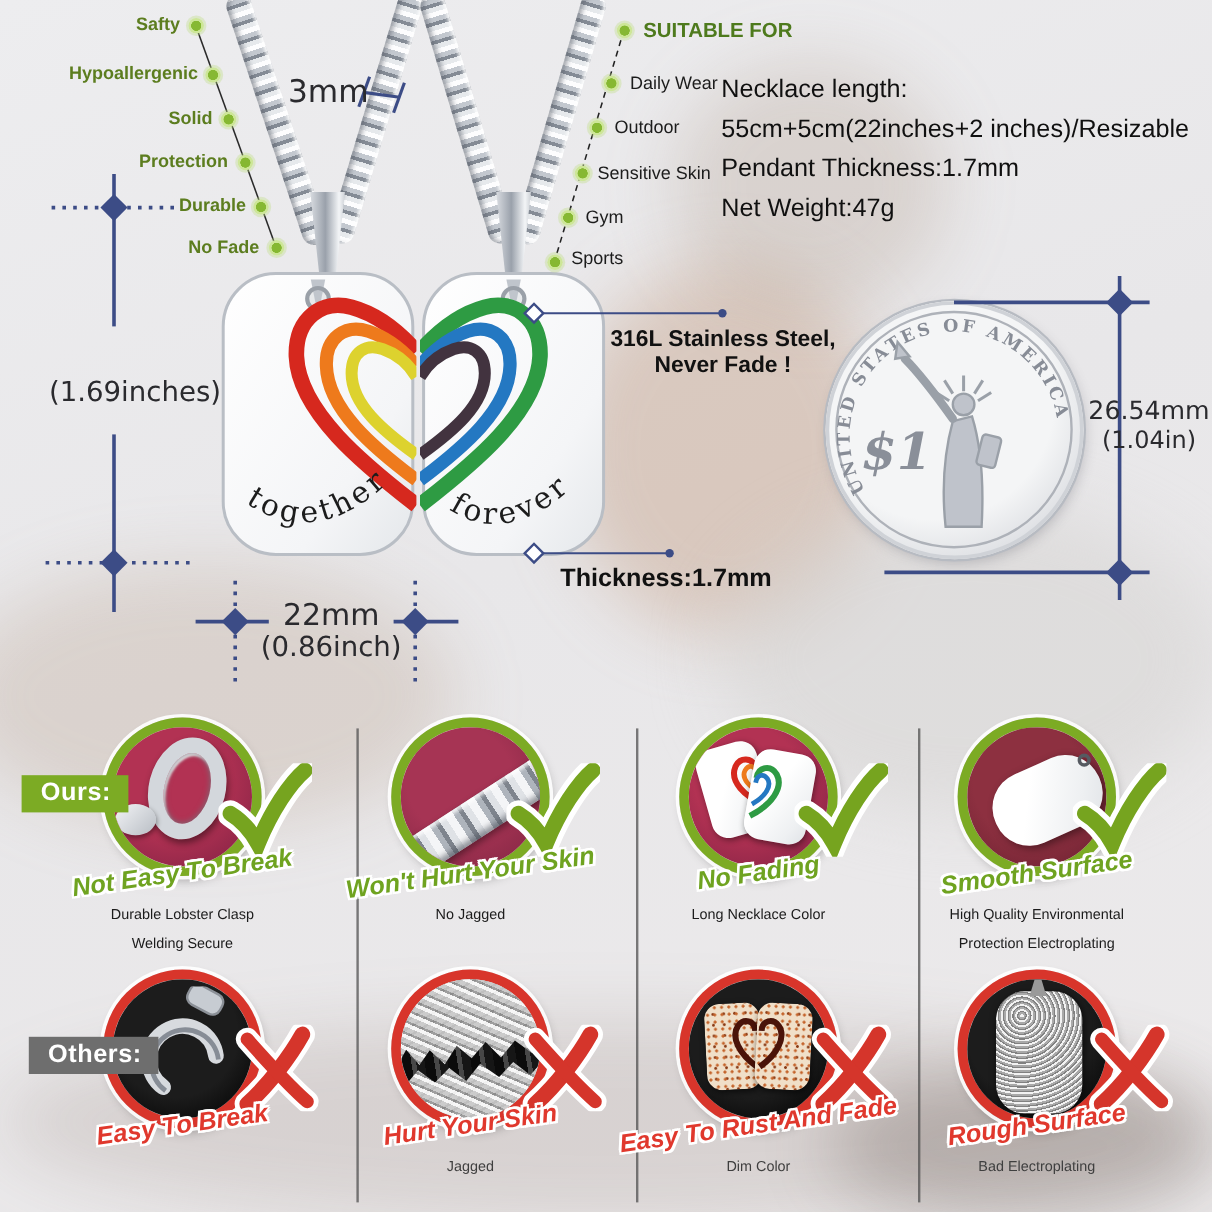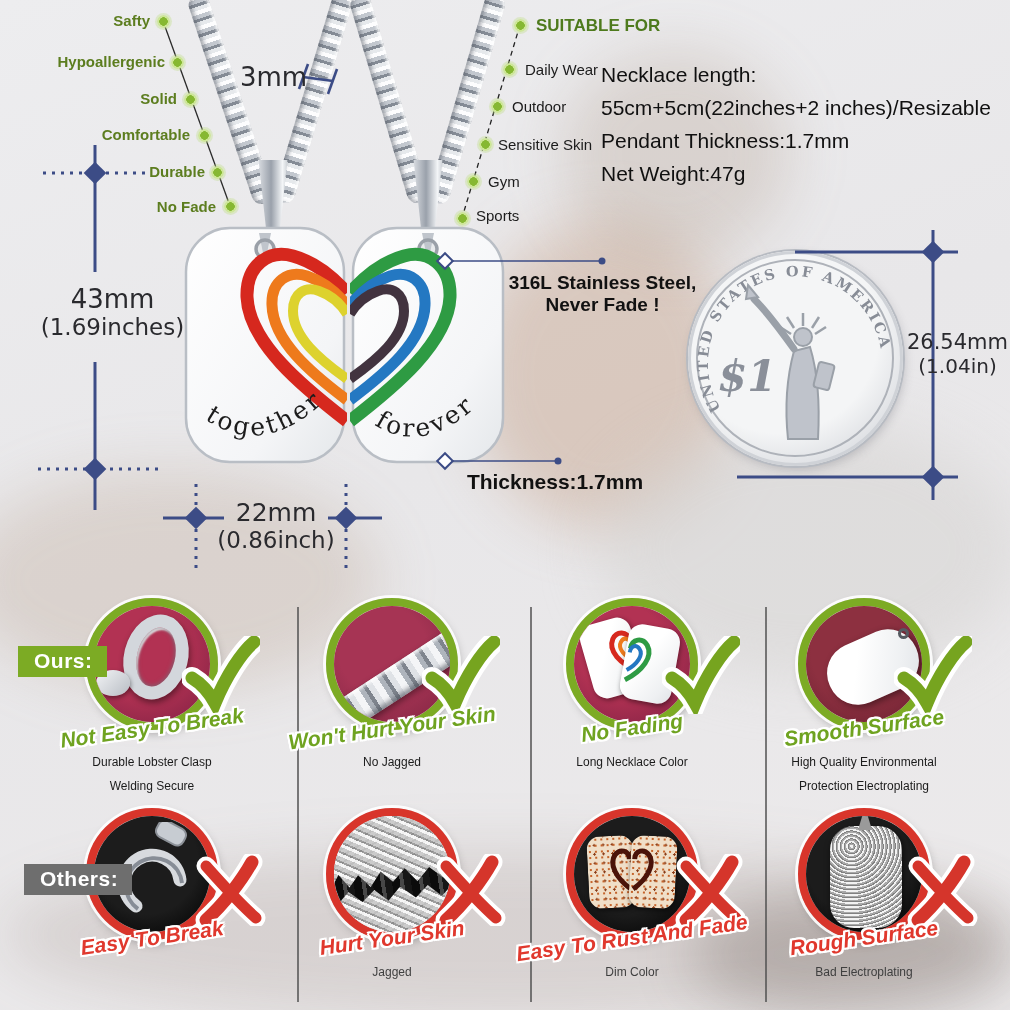--- a/index.html
+++ b/index.html
@@ -212,21 +212,21 @@
       <line x1="795" y1="252" x2="958" y2="252"></line>
       <line x1="737" y1="477" x2="958" y2="477"></line>
     </g>
     <rect x="-8" y="-8" width="16" height="16" transform="translate(933,252) rotate(45)" fill="#3c4c86"></rect>
     <rect x="-8" y="-8" width="16" height="16" transform="translate(933,477) rotate(45)" fill="#3c4c86"></rect>
   </svg>
 
   <div class="feat" style="right:860px;top:12px;">Safty</div>
   <div class="feat" style="right:845px;top:53px;">Hypoallergenic</div>
   <div class="feat" style="right:833px;top:90px;">Solid</div>
-  <div class="feat" style="right:820px;top:126px;">Comfortable</div>
+  <div class="feat" style="right:820px;top:126px;">Protection</div>
   <div class="feat" style="right:805px;top:163px;">Durable</div>
   <div class="feat" style="right:794px;top:198px;">No Fade</div>
   <div class="dot" style="left:157px;top:15px;"></div>
   <div class="dot" style="left:171px;top:56px;"></div>
   <div class="dot" style="left:184px;top:93px;"></div>
   <div class="dot" style="left:198px;top:129px;"></div>
   <div class="dot" style="left:211px;top:166px;"></div>
   <div class="dot" style="left:224px;top:200px;"></div>
 
   <div class="meas" style="left:240px;top:62px;font-size:26px;">3mm</div>
@@ -248,21 +248,20 @@
     <div class="specline">Necklace length:</div>
     <div class="specline">55cm+5cm(22inches+2 inches)/Resizable</div>
     <div class="specline">Pendant Thickness:1.7mm</div>
     <div class="specline">Net Weight:47g</div>
   </div>
 
   <div class="note" style="left:490px;top:272px;width:225px;font-size:19px;line-height:22px;">316L Stainless Steel,
 Never Fade !</div>
   <div class="note" style="left:455px;top:470px;width:200px;font-size:21px;">Thickness:1.7mm</div>
 
-  <div class="meas" style="left:30px;top:284px;width:165px;font-size:26px;">43mm</div>
   <div class="meas" style="left:30px;top:314px;width:165px;font-size:23px;">(1.69inches)</div>
   <div class="meas" style="left:221px;top:498px;width:110px;font-size:25px;">22mm</div>
   <div class="meas" style="left:216px;top:527px;width:120px;font-size:23px;">(0.86inch)</div>
   <div class="meas" style="left:905px;top:330px;width:105px;font-size:21px;">26.54mm</div>
   <div class="meas" style="left:905px;top:354px;width:105px;font-size:20px;">(1.04in)</div>
 
   <div class="divider" style="left:297px;top:607px;height:395px;"></div>
   <div class="divider" style="left:530px;top:607px;height:395px;"></div>
   <div class="divider" style="left:765px;top:607px;height:395px;"></div>
 

